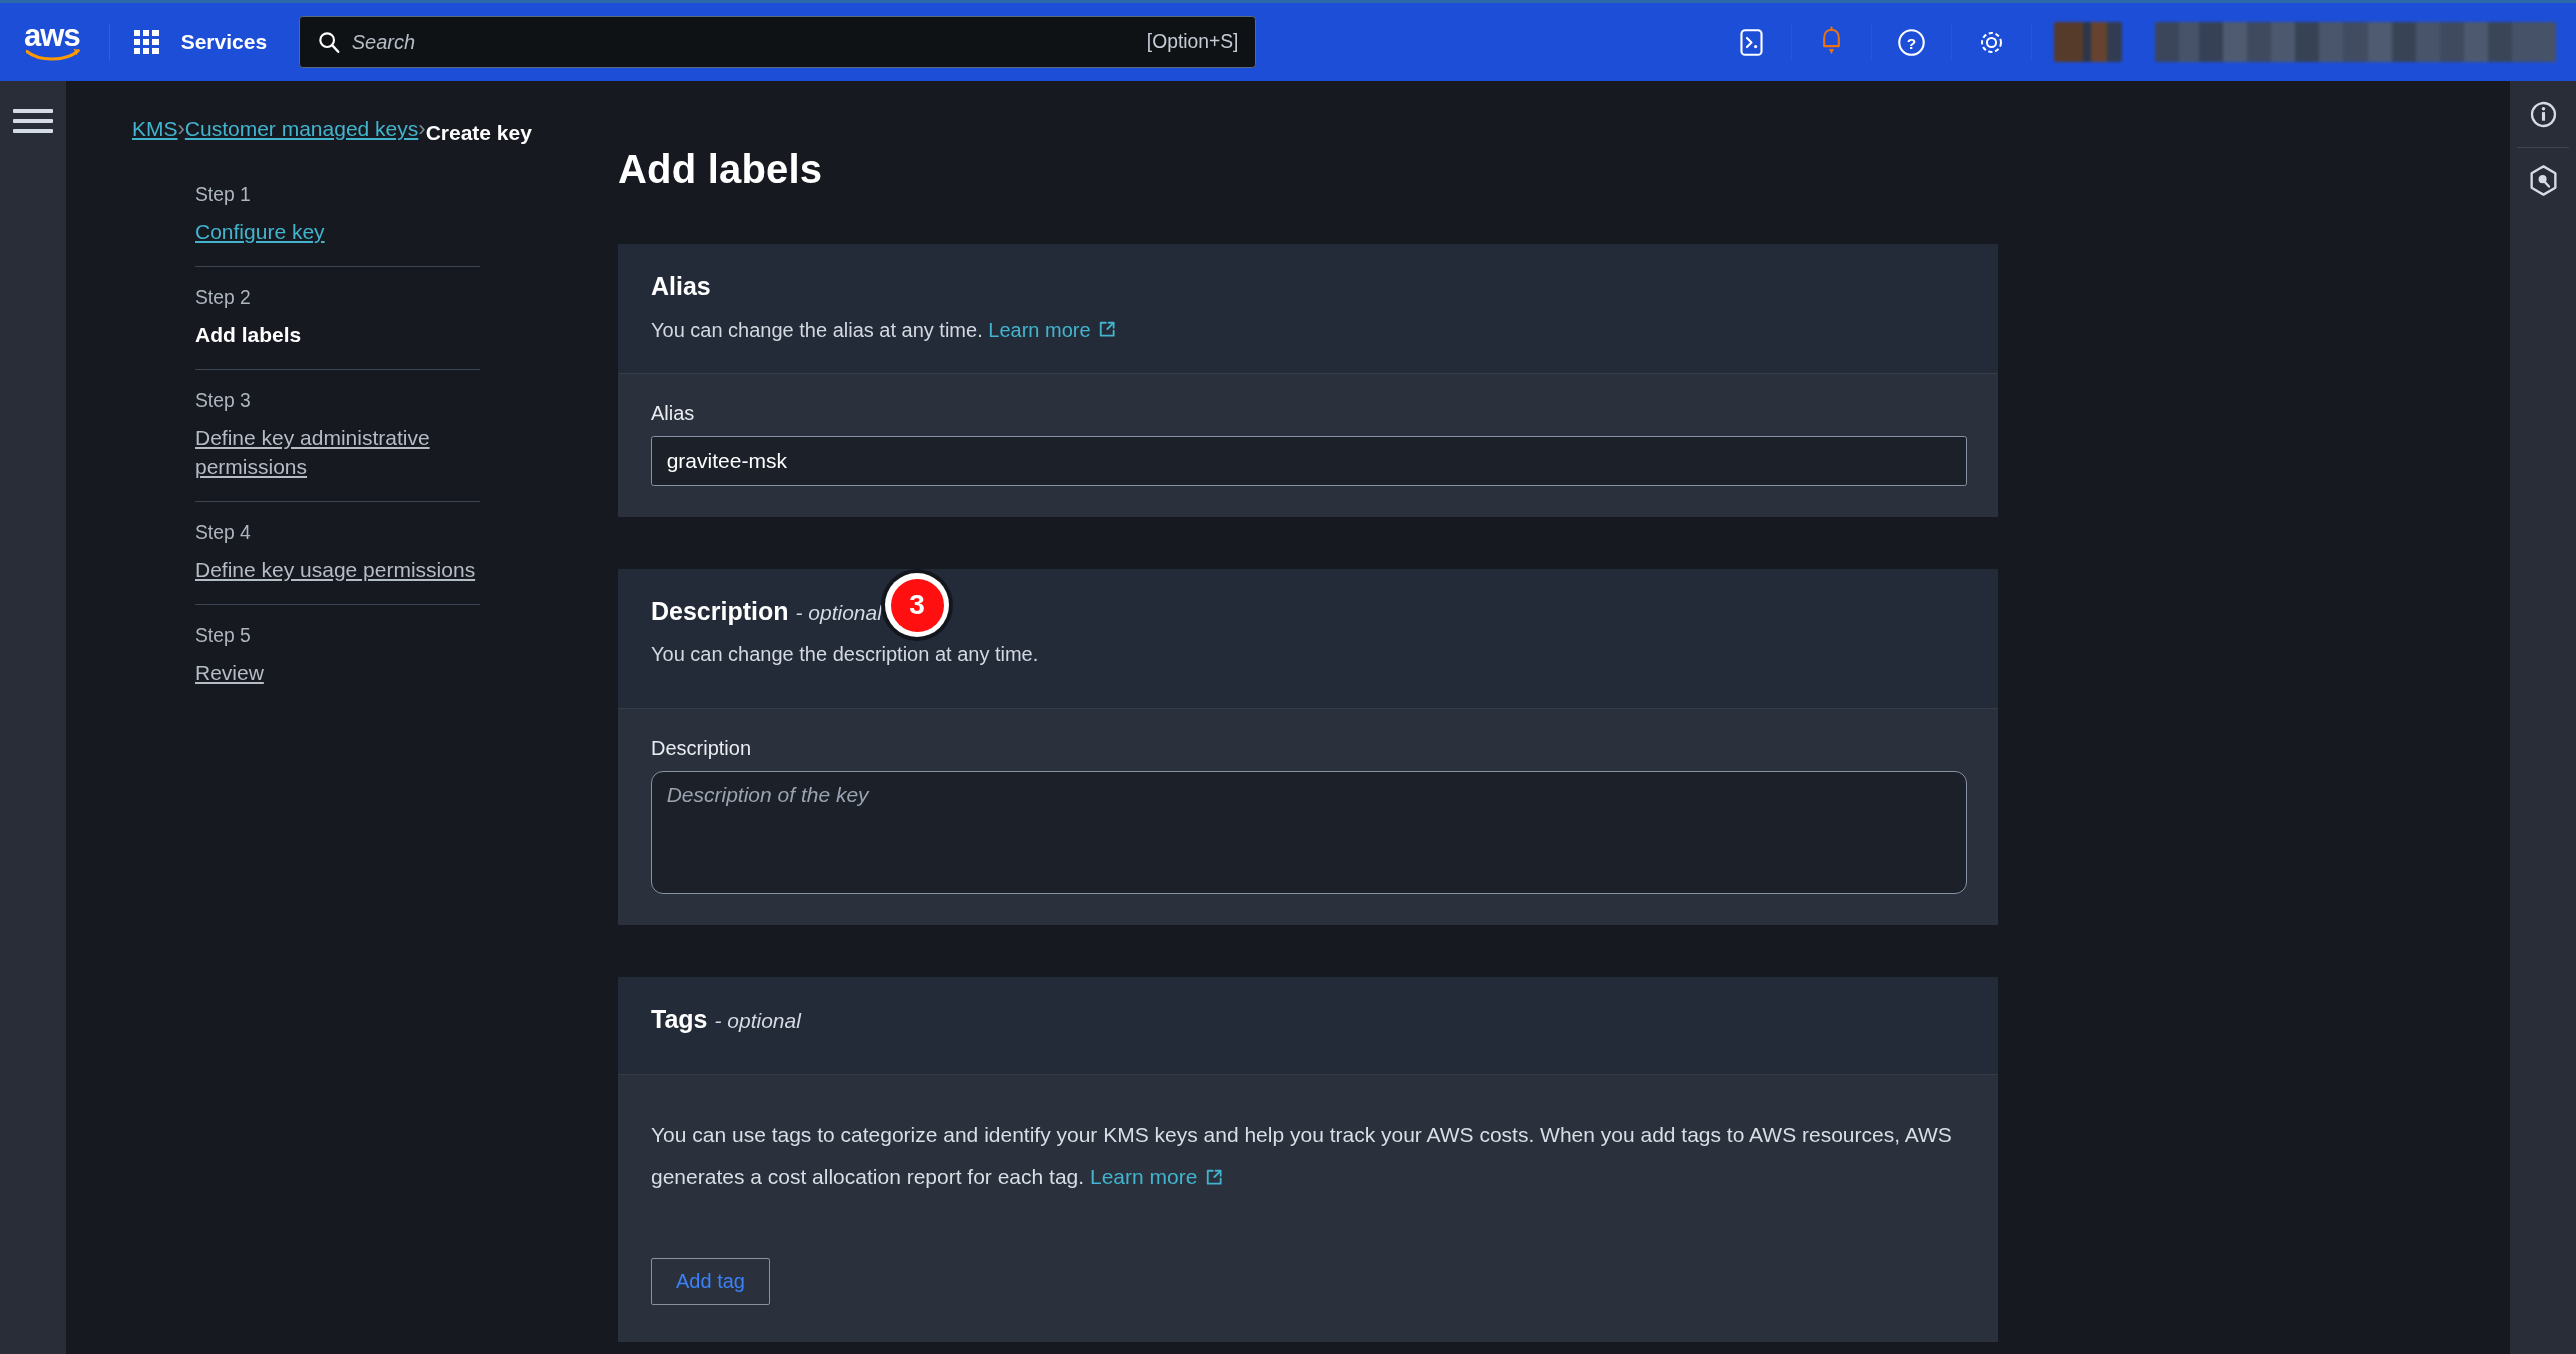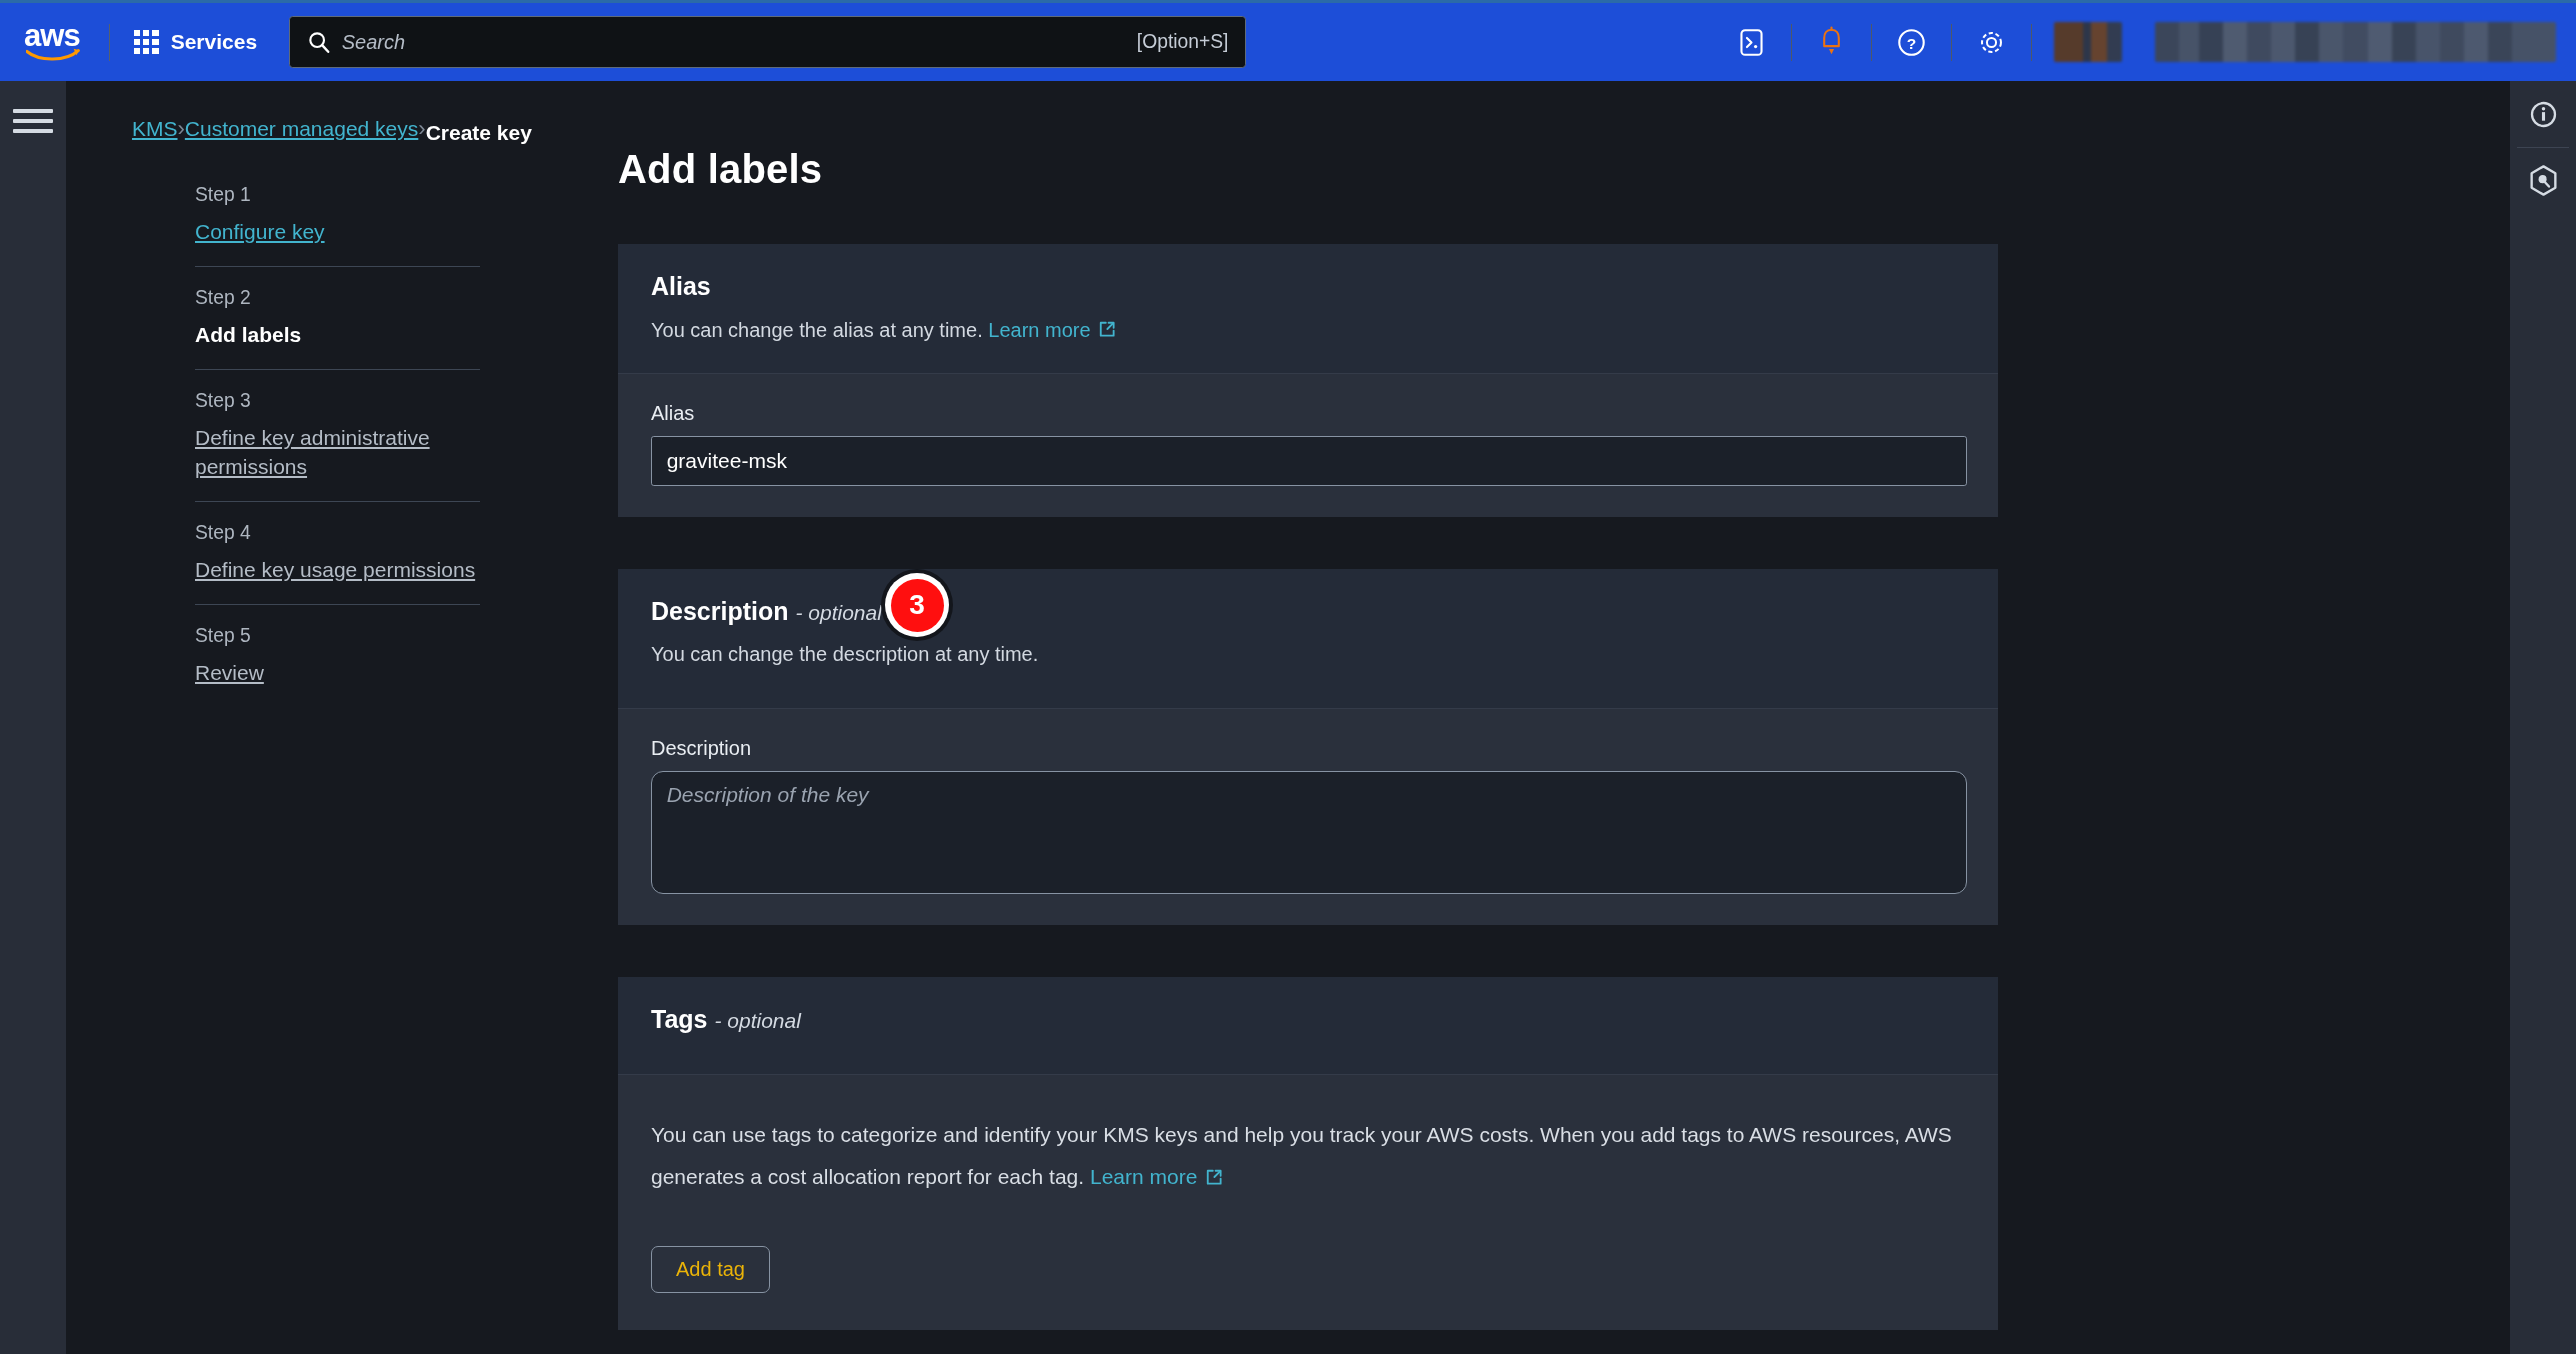--- a/index.html
+++ b/index.html
@@ -29,21 +29,21 @@
     letter-spacing: -0.9px; line-height: 28px;
   }
   .aws-logo .smile {
     position: absolute; left: 1.8px; top: 24px;
     width: 55px; height: 14.7px;
   }
   .nav-divider {
     width: 0.9px; height: 37px; background: #56606e; flex: none;
   }
   #services-btn {
-    display: flex; align-items: center; gap: 12px;
+    display: flex; align-items: center; gap: 22px;
     height: 100%; padding: 0 24px; cursor: pointer;
   }
   .grid-icon {
     display: grid; grid-template-columns: repeat(3, 6.4px);
     grid-template-rows: repeat(3, 6.4px); gap: 2.8px;
   }
   .grid-icon i { display: block; width: 6.4px; height: 6.4px; background: #ffffff; }
   #services-label { color: #ffffff; font-size: 21px; font-weight: 700; }
 
   #search-wrap {
@@ -187,23 +187,23 @@
     border-radius: 12px;
     color: #9aa3b0; font-size: 21px; font-style: italic;
     padding: 11px 14.7px;
     cursor: text;
   }
 
   .tags-body { padding: 39px 33px 37px 33px; }
   .tags-text { color: #d9dee5; font-size: 21px; line-height: 42px; }
   .tags-notags { color: #d9dee5; font-size: 21px; margin-top: 20px; }
   .ghost-btn {
-    margin-top: 48px; display: inline-block;
-    border: 0.9px solid #8793a3; border-radius: 7px;
-    color: #eab308; font-size: 20px; padding: 11px 24px;
+    margin-top: 60px; display: inline-block;
+    border: 0.9px solid #8793a3; border-radius: 2px;
+    color: #3b82f6; font-size: 20px; padding: 11px 24px;
     cursor: pointer;
   }
 
   a.ext-link, .ext-link {
     color: #42b4ce; text-decoration: none; cursor: pointer;
     display: inline-flex; align-items: center; gap: 7.4px;
     white-space: nowrap;
   }
   .ext-icon { width: 18.4px; height: 18.4px; display: inline-block; vertical-align: -1.8px; }
 

